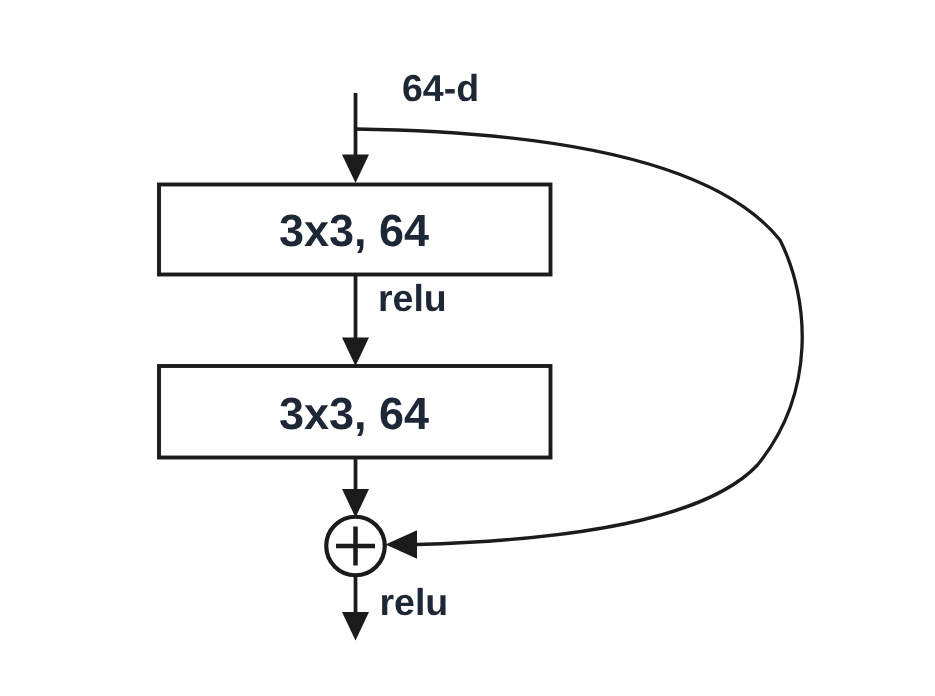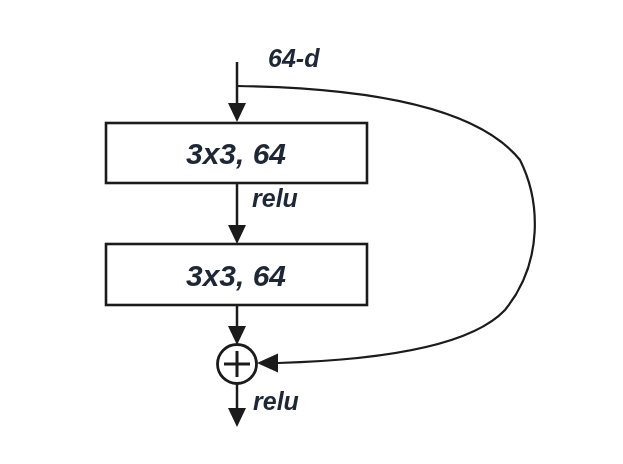--- a/index.html
+++ b/index.html
@@ -9,21 +9,20 @@
     width: 623px;
     height: 464px;
     overflow: hidden;
     font-family: "Liberation Sans", sans-serif;
   }
   .canvas {
     position: relative;
     width: 623px;
     height: 464px;
     background: #ffffff;
-    font-style: italic;
   }
   svg { display: block; }
   .wire {
     stroke: #1b1b1b;
     stroke-width: 2.5;
     fill: none;
     stroke-linecap: butt;
   }
   .skip {
     stroke: #1b1b1b;

